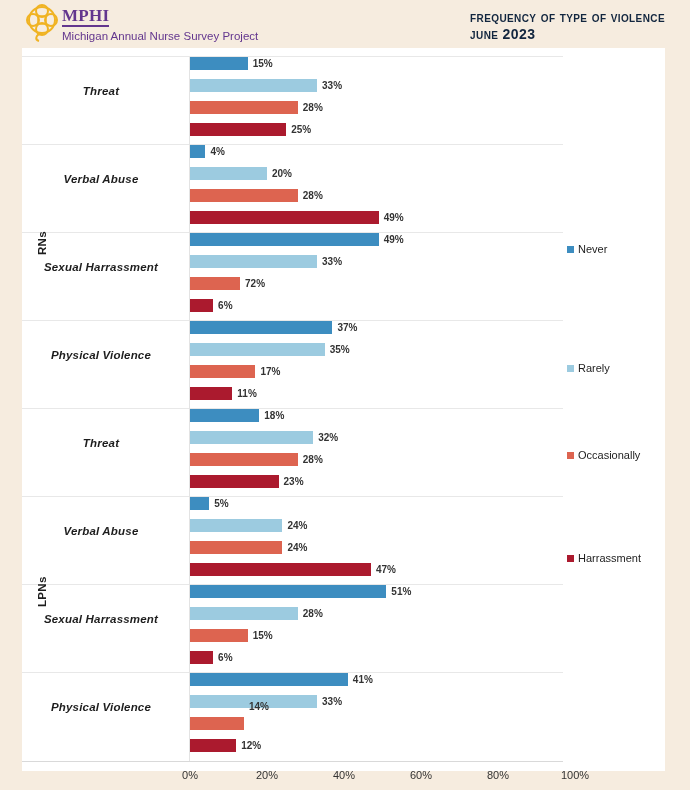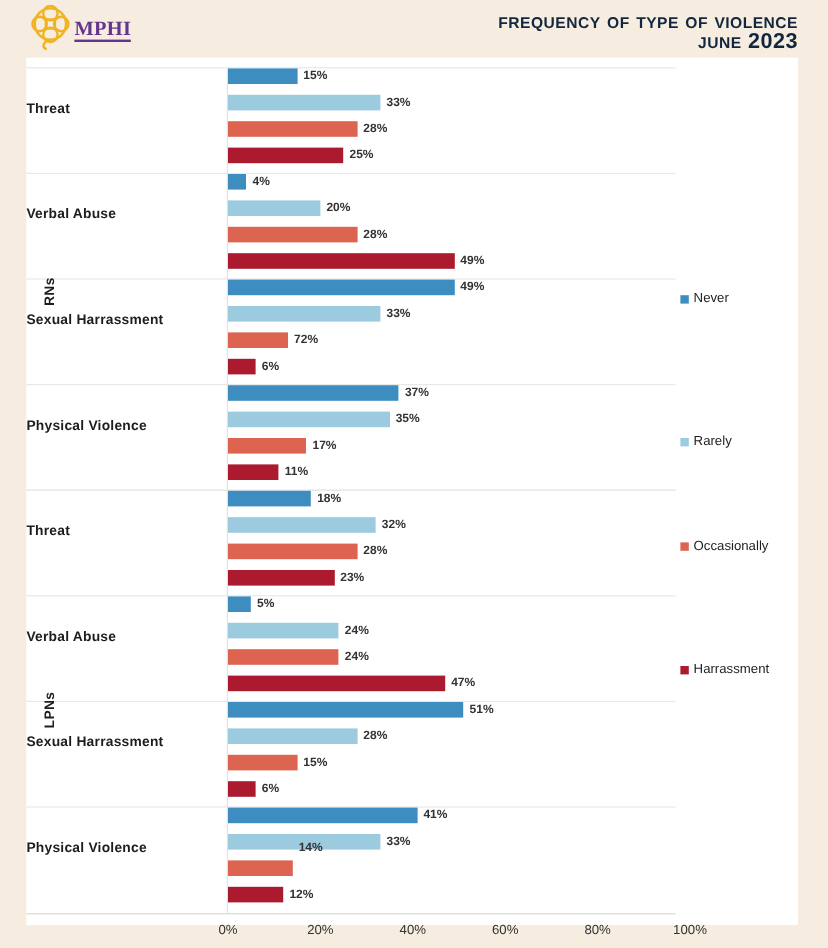--- a/index.html
+++ b/index.html
@@ -18,21 +18,21 @@
   
   #header {
     position: absolute;
     left: 0; top: 0;
     width: 690px; height: 48px;
   }
   #logo-block {
     position: absolute;
     left: 24px; top: 4px;
     display: flex;
-    align-items: center;
+    align-items: flex-start;
   }
   #logo-mark {
     width: 36px; height: 38px;
     flex: 0 0 auto;
     margin-right: 2px;
   }
   #logo-text-block {
     display: flex;
     flex-direction: column;
     padding-top: 4px;
@@ -51,24 +51,23 @@
   #logo-tagline {
     font-size: 11.5px;
     color: #63368e;
     line-height: 14px;
     margin-top: 2px;
     white-space: nowrap;
   }
   #title-block {
     position: absolute;
     right: 25px; top: 9px;
-    text-align: right;
     color: #12263f;
     font-weight: 700;
-    font-size: 18px;
+    font-size: 14px;
     letter-spacing: .4px;
     font-variant: small-caps;
     text-transform: lowercase;
     line-height: 17px;
     margin-left: 48px;
   }
 
   
   #chart-frame {
     position: absolute;
@@ -98,26 +97,27 @@
   .axis-baseline {
     position: absolute;
     left: 0;
     width: 541px;
     height: 1px;
     background: #d9d9d9;
   }
 
   .group-label {
     position: absolute;
-    text-align: left;
+    text-align: center;
     font-size: 11.5px;
     font-weight: 700;
     color: #1d1d1d;
     letter-spacing: .2px;
     white-space: nowrap;
+    font-style: italic;
   }
 
   .panel-label {
     position: absolute;
     font-size: 11.5px;
     font-weight: 700;
     color: #1d1d1d;
     letter-spacing: .3px;
     transform: rotate(-90deg);
     transform-origin: left top;
@@ -174,20 +174,21 @@
         <circle cx="54" cy="32" r="12"></circle>
         <circle cx="36" cy="50" r="12"></circle>
         <path d="M36 58 C22 62 22 72 30 74"></path>
       </g>
       <g fill="none" stroke="#f0b323" stroke-width="3">
         <path d="M26 24 H46 M26 40 H46 M28 22 V42 M44 22 V42"></path>
       </g>
     </svg>
     <div id="logo-text-block">
       <div id="logo-acronym">MPHI</div>
+      <div id="logo-tagline">Michigan Annual Nurse Survey Project</div>
     </div>
   </div>
 
   <div id="title-block">
     <div>Frequency of Type of Violence</div>
     <div>June 2023</div>
   </div>
 </div>
 
 <div id="chart-frame">

